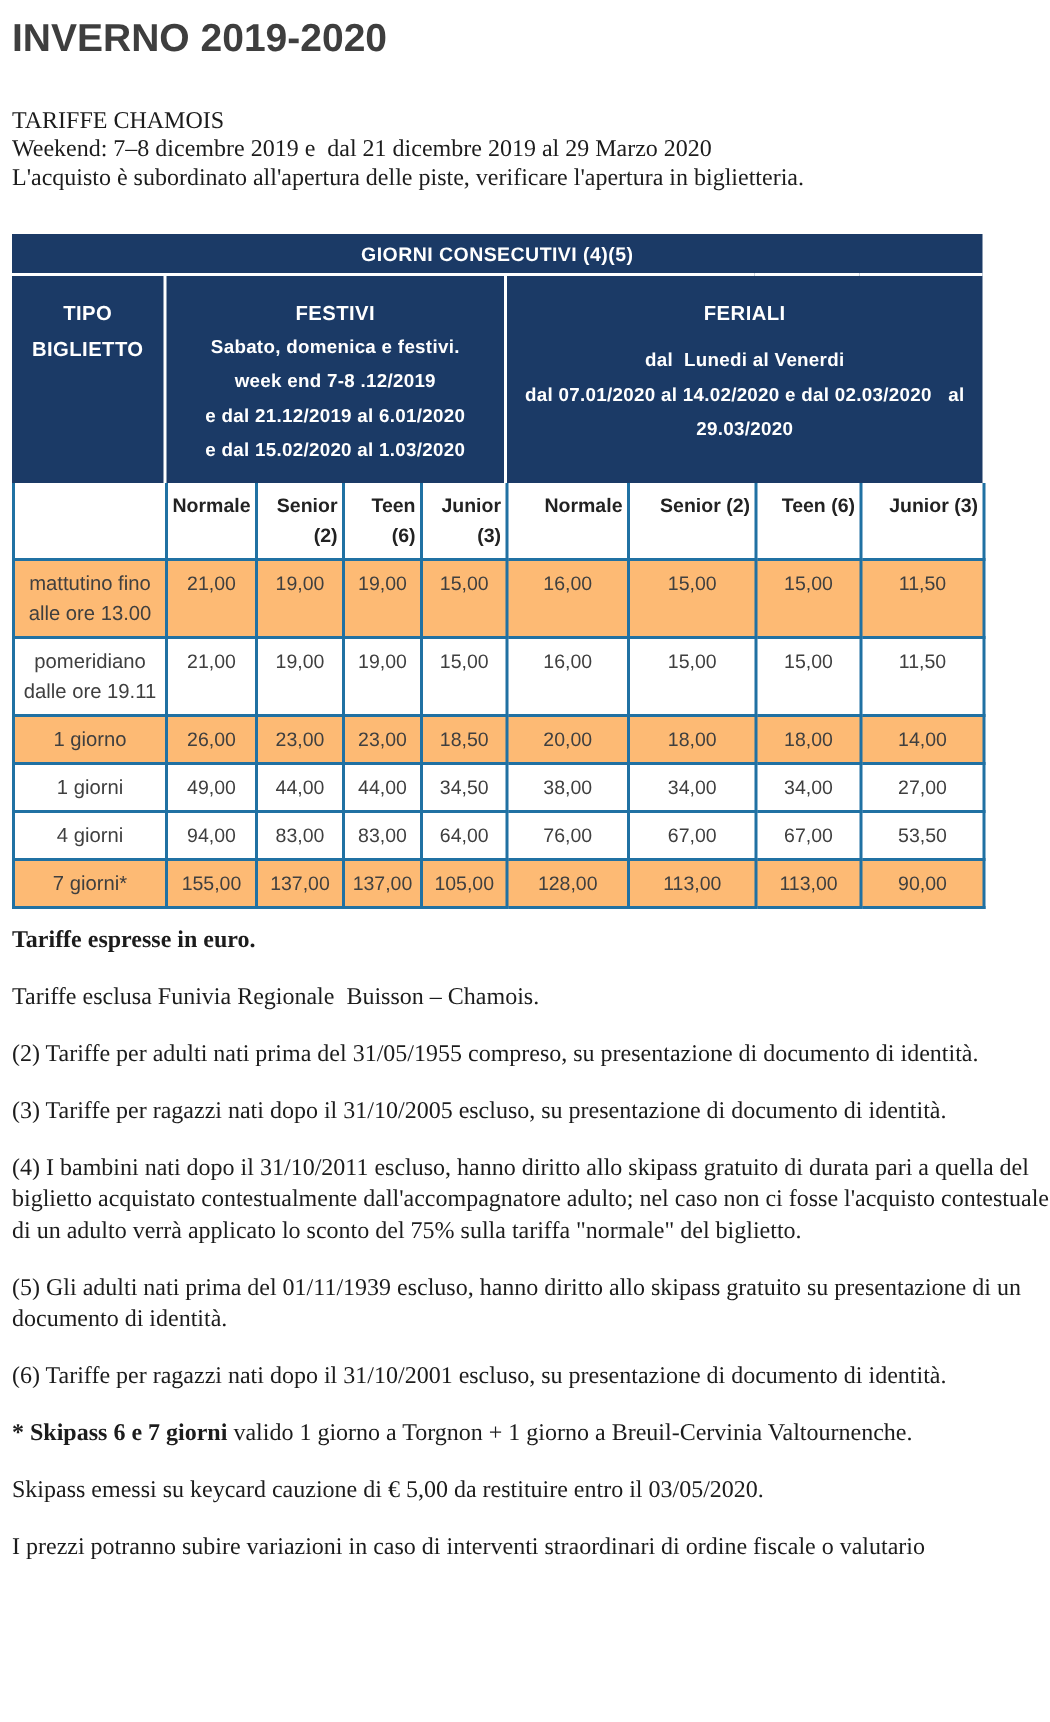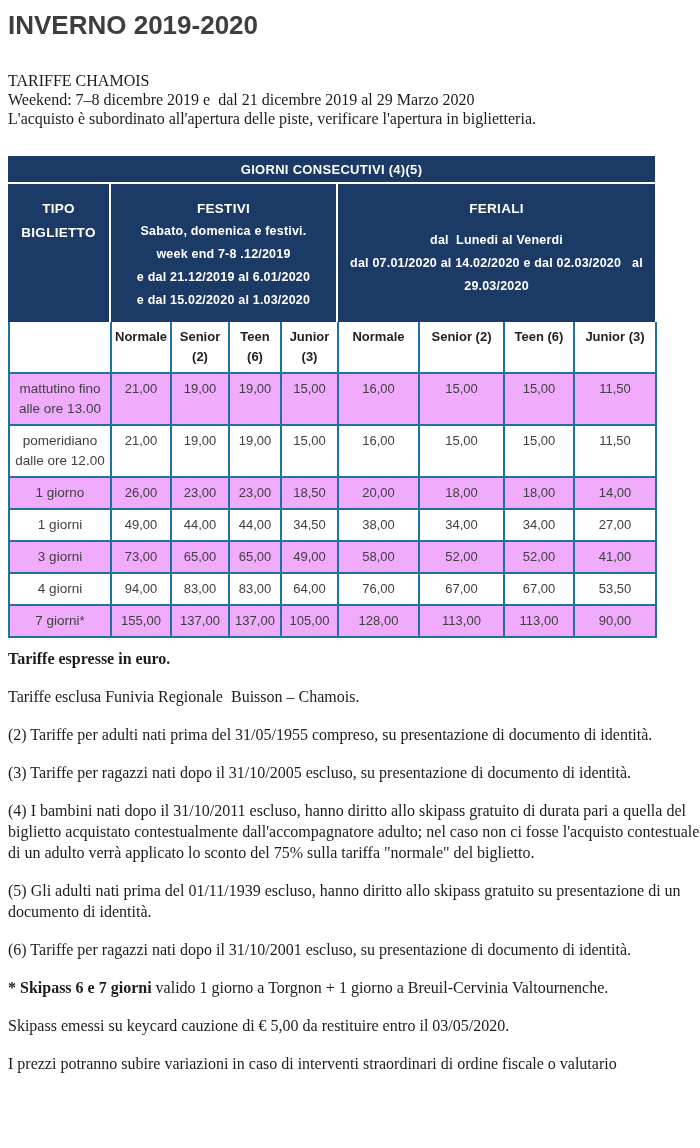--- a/index.html
+++ b/index.html
@@ -57,22 +57,23 @@
     line-height: 20px;
     color: #3f3f3f;
     padding: 5px 3px;
   }
   .body-table tr.subheader td {
     border-top: none;
     height: 34px;
     font-weight: 700;
     color: #222222;
     font-size: 13px;
-  }
-  .body-table tr.alt td { background: #f0abfc; }
+    text-align: right;
+  }
+  .body-table tr.alt td { background: #fdba74; }
   .body-table td.rowlabel { font-size: 13.5px; }
 
   
   .notes { margin-top: 10px; }
   .note {
     font-size: 16px;
     line-height: 21px;
     margin: 0 0 17px 0;
     white-space: pre-wrap;
   }
@@ -154,21 +155,21 @@
           <td>21,00</td>
           <td>19,00</td>
           <td>19,00</td>
           <td>15,00</td>
           <td>16,00</td>
           <td>15,00</td>
           <td>15,00</td>
           <td>11,50</td>
         </tr>
         <tr>
-          <td class="rowlabel">pomeridiano dalle ore 12.00</td>
+          <td class="rowlabel">pomeridiano dalle ore 19.11</td>
           <td>21,00</td>
           <td>19,00</td>
           <td>19,00</td>
           <td>15,00</td>
           <td>16,00</td>
           <td>15,00</td>
           <td>15,00</td>
           <td>11,50</td>
         </tr>
         <tr class="alt">
@@ -185,31 +186,20 @@
         <tr>
           <td class="rowlabel">1 giorni</td>
           <td>49,00</td>
           <td>44,00</td>
           <td>44,00</td>
           <td>34,50</td>
           <td>38,00</td>
           <td>34,00</td>
           <td>34,00</td>
           <td>27,00</td>
-        </tr>
-        <tr class="alt">
-          <td class="rowlabel">3 giorni</td>
-          <td>73,00</td>
-          <td>65,00</td>
-          <td>65,00</td>
-          <td>49,00</td>
-          <td>58,00</td>
-          <td>52,00</td>
-          <td>52,00</td>
-          <td>41,00</td>
         </tr>
         <tr>
           <td class="rowlabel">4 giorni</td>
           <td>94,00</td>
           <td>83,00</td>
           <td>83,00</td>
           <td>64,00</td>
           <td>76,00</td>
           <td>67,00</td>
           <td>67,00</td>

